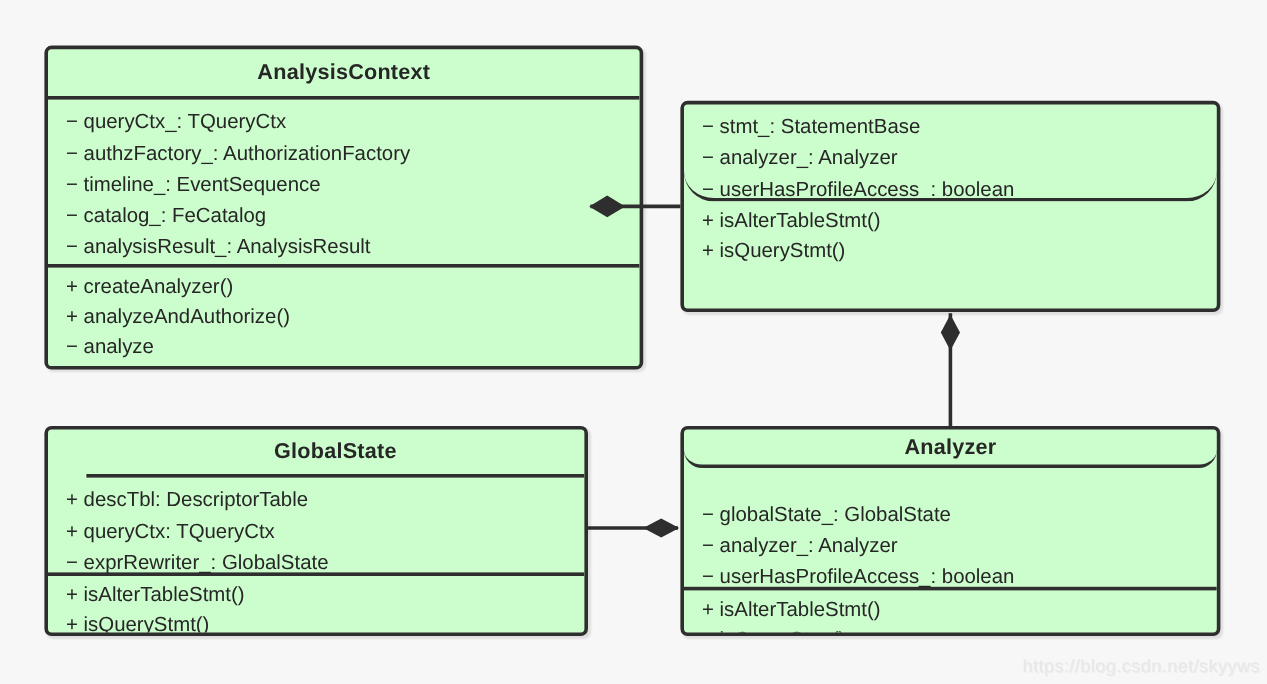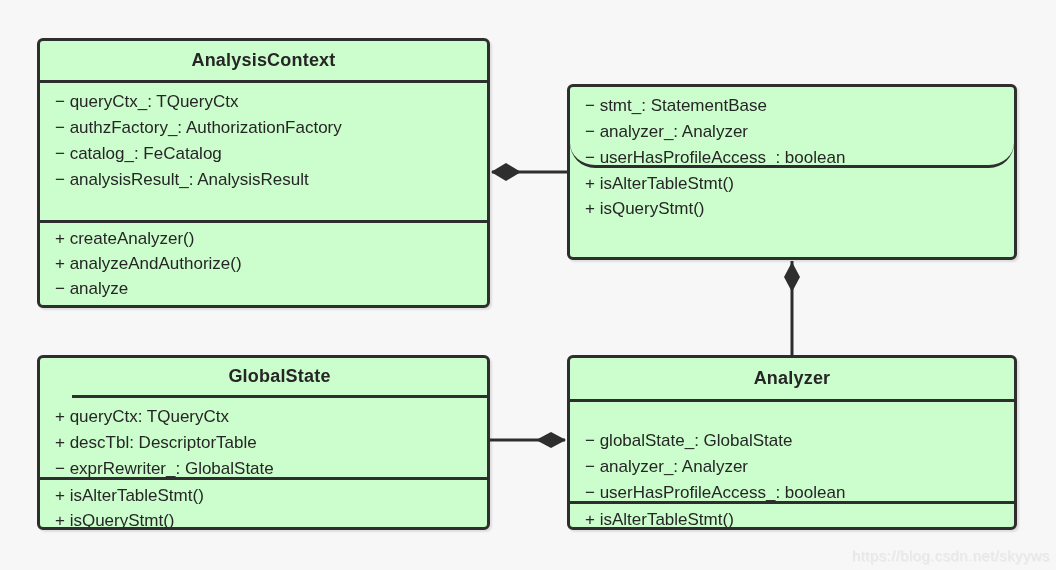--- a/index.html
+++ b/index.html
@@ -44,25 +44,26 @@
     position: absolute; right: 6px; bottom: 6px;
     font-size: 15px; color: #e7e7e7; letter-spacing: 0.4px;
     text-shadow: 1px 1px 0 rgba(0,0,0,0.04);
   }
 </style>
 </head>
 <body>
 
 <div class="canvas">
 
-  <div class="uml-class" style="left:37px; top:38px; width:453px; height:270px;">
+  <div class="uml-class" style="left:37px; top:38px; width:499px; height:270px;">
     <div class="uml-title" style="height:42px;">AnalysisContext</div>
     <div class="uml-section attrs" style="height:140px;">
       <div class="uml-row">− queryCtx_: TQueryCtx</div>
       <div class="uml-row">− authzFactory_: AuthorizationFactory</div>
+      <div class="uml-row">− timeline_: EventSequence</div>
       <div class="uml-row">− catalog_: FeCatalog</div>
       <div class="uml-row">− analysisResult_: AnalysisResult</div>
     </div>
     <div class="uml-section methods">
       <div class="uml-row">+ createAnalyzer()</div>
       <div class="uml-row">+ analyzeAndAuthorize()</div>
       <div class="uml-row">− analyze</div>
     </div>
   </div>
 
@@ -74,32 +75,32 @@
     </div>
     <div class="uml-section methods">
       <div class="uml-row">+ isAlterTableStmt()</div>
       <div class="uml-row">+ isQueryStmt()</div>
     </div>
   </div>
 
   <div class="uml-class" style="left:37px; top:355px; width:453px; height:175px;">
     <div class="uml-title" style="height:40px;margin-left:32px;">GlobalState</div>
     <div class="uml-section attrs" style="height:82px;">
+      <div class="uml-row">+ descTbl: DescriptorTable</div>
       <div class="uml-row">+ queryCtx: TQueryCtx</div>
-      <div class="uml-row">+ descTbl: DescriptorTable</div>
       <div class="uml-row">− exprRewriter_: GlobalState</div>
     </div>
     <div class="uml-section methods">
       <div class="uml-row">+ isAlterTableStmt()</div>
       <div class="uml-row">+ isQueryStmt()</div>
     </div>
   </div>
 
   <div class="uml-class" style="left:567px; top:355px; width:450px; height:175px;">
-    <div class="uml-title" style="height:44px;">Analyzer</div>
+    <div class="uml-title" style="height:32px;border-radius:15px;">Analyzer</div>
     <div class="uml-section attrs" style="height:82px;margin-top:20px;">
       <div class="uml-row">− globalState_: GlobalState</div>
       <div class="uml-row">− analyzer_: Analyzer</div>
       <div class="uml-row">− userHasProfileAccess_: boolean</div>
     </div>
     <div class="uml-section methods">
       <div class="uml-row">+ isAlterTableStmt()</div>
       <div class="uml-row">+ isQueryStmt()</div>
     </div>
   </div>

